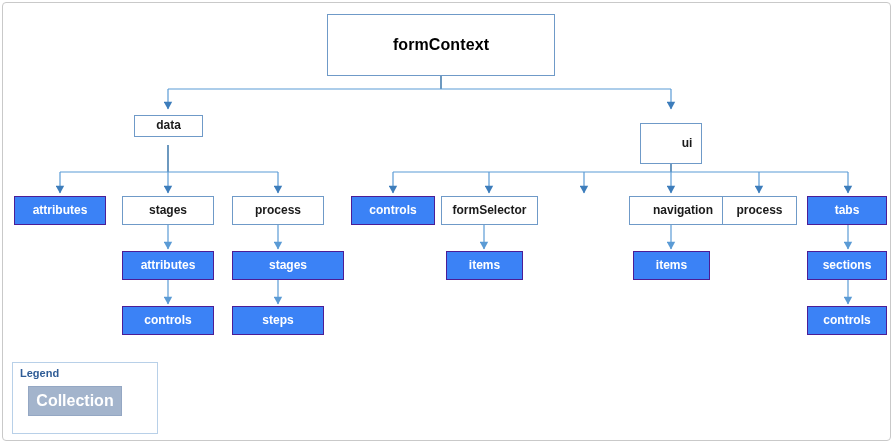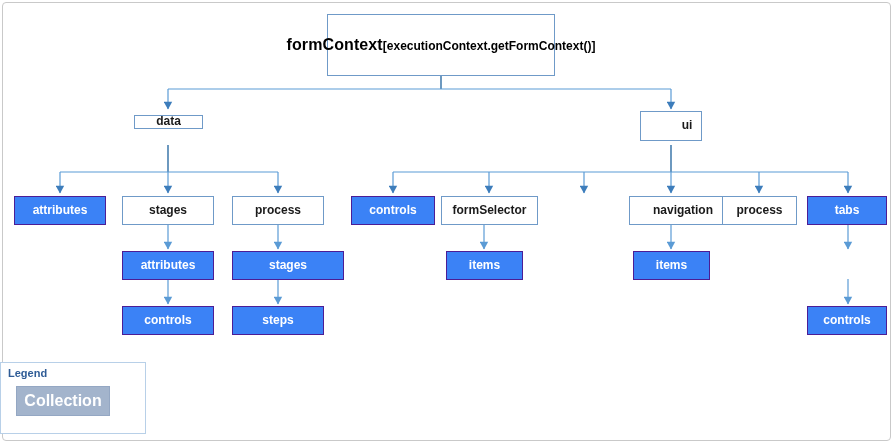--- a/index.html
+++ b/index.html
@@ -70,21 +70,21 @@
     font-weight: bold;
     letter-spacing: 0.1px;
   }
   .root-sub {
     font-size: 12px;
     font-weight: bold;
     margin-top: 3px;
   }
   #legend-box {
     position: absolute;
-    left: 0;
+    left: 12px;
     top: 362px;
     width: 146px;
     height: 72px;
     box-sizing: border-box;
     background: #ffffff;
     border: 1px solid #b8d0e8;
   }
   #legend-title {
     position: absolute;
     left: 7px;
@@ -161,28 +161,27 @@
 
       <path d="M671,224 L671,249" marker-end="url(#arrowLight)"></path>
 
       <path d="M848,224 L848,249" marker-end="url(#arrowLight)"></path>
       <path d="M848,279 L848,304" marker-end="url(#arrowLight)"></path>
     </g>
   </svg>
 
   <div class="node root" style="left:327px; top:14px; width:228px; height:62px;">
     <span class="root-title">formContext</span>
-    <span class="root-sub">[executionContext.getFormContext()]</span>
-  </div>
-
-  <div class="node plain" style="left:134px; top:115px; width:69px; height:14px;">
+  </div>
+
+  <div class="node plain" style="left:134px; top:115px; width:69px; height:22px;">
     <span>data</span>
   </div>
 
-  <div class="node plain" style="left:640px; top:111px; width:62px; height:30px;padding-left:32px;">
+  <div class="node plain" style="left:640px; top:123px; width:62px; height:41px;padding-left:32px;">
     <span>ui</span>
   </div>
 
   <div class="node collection" style="left:14px; top:196px; width:92px; height:29px;">
     <span>attributes</span>
   </div>
 
   <div class="node plain" style="left:122px; top:196px; width:92px; height:29px;">
     <span>stages</span>
   </div>
@@ -229,20 +228,23 @@
   </div>
 
   <div class="node collection" style="left:446px; top:251px; width:77px; height:29px;">
     <span>items</span>
   </div>
 
   <div class="node collection" style="left:633px; top:251px; width:77px; height:29px;">
     <span>items</span>
   </div>
 
+  <div class="node collection" style="left:807px; top:251px; width:80px; height:29px;">
+    <span>sections</span>
+  </div>
 
   <div class="node collection" style="left:807px; top:306px; width:80px; height:29px;">
     <span>controls</span>
   </div>
 
   <div id="legend-box">
     <div id="legend-title">Legend</div>
     <div id="legend-swatch">
       <span>Collection</span>
     </div>

